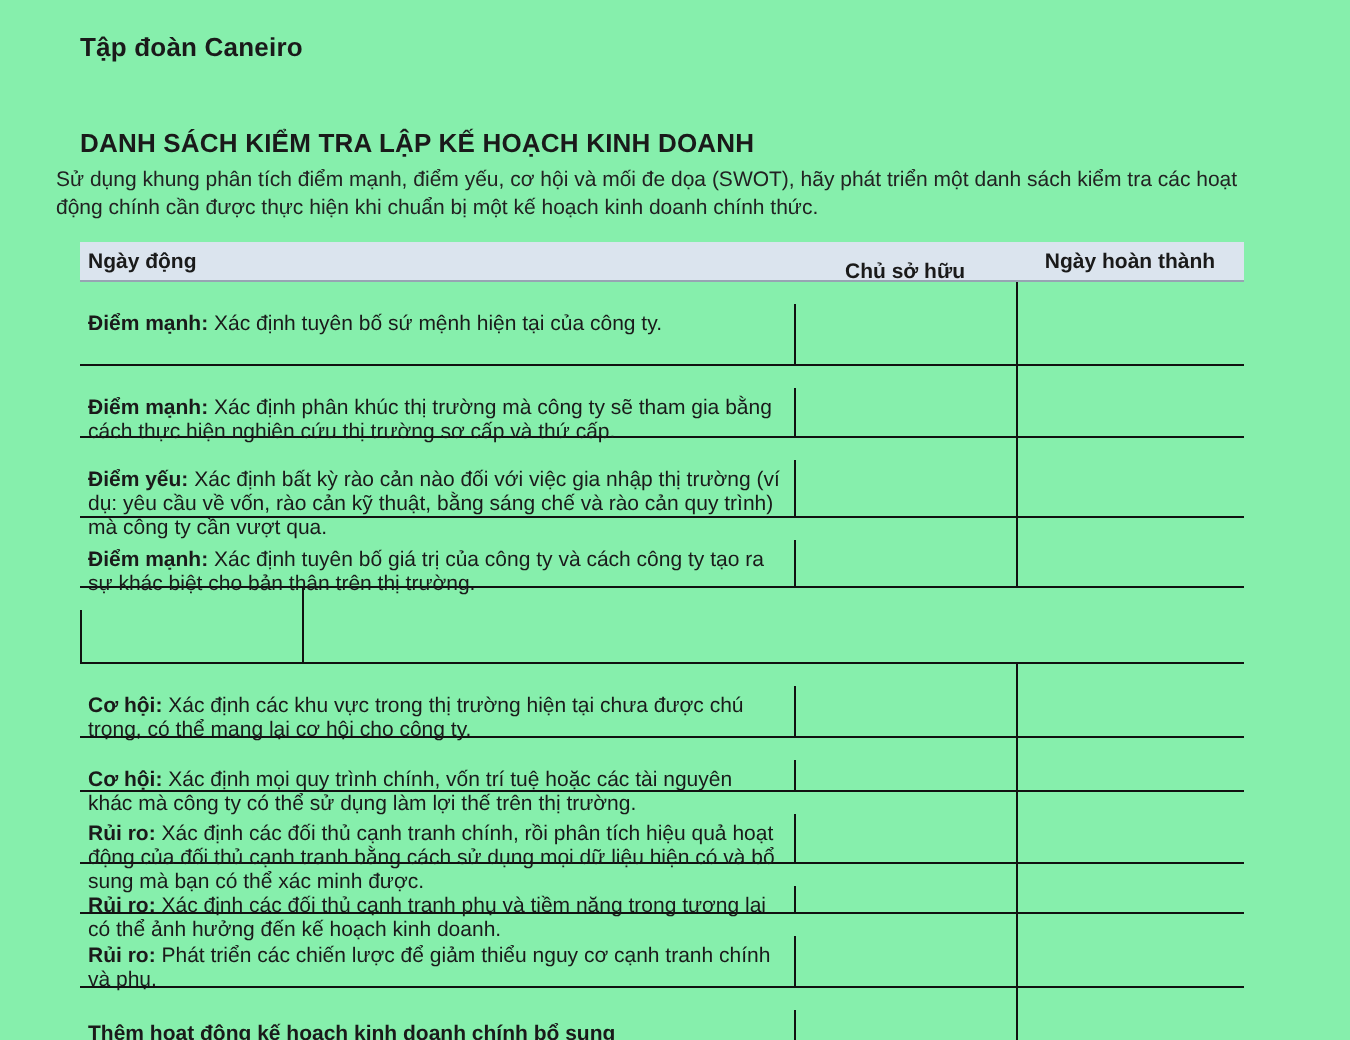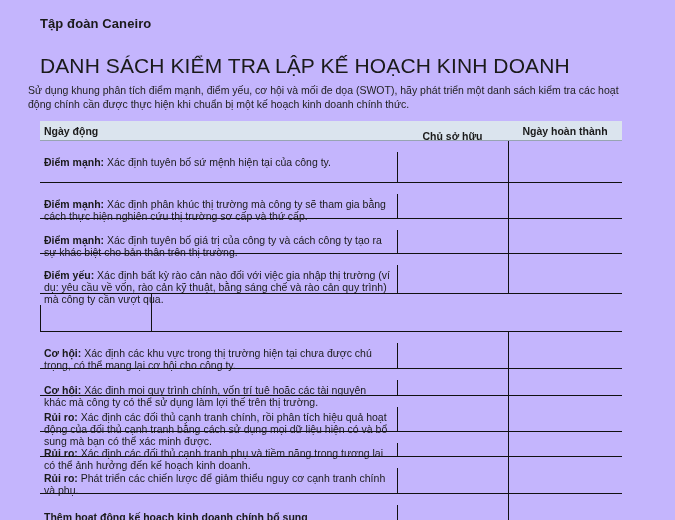--- a/index.html
+++ b/index.html
@@ -1,27 +1,27 @@
 <!DOCTYPE html>
 <html><head>
 <meta charset="utf-8">
 <style>
   html,body { margin:0; padding:0; background:#ffffff; }
   .page {
     position:relative; width:675px; height:520px; overflow:hidden;
-    background:#c4b5fd; color:#1a1a1a;
+    background:#86efac; color:#1a1a1a;
     font-family:"Liberation Sans", sans-serif;
   }
   .company {
     position:absolute; left:40px; top:16px;
     font-size:13px; font-weight:bold; letter-spacing:0.1px;
   }
   .doc-title {
-    position:absolute; left:40px; top:54px;
-    font-size:21px; font-weight:normal; letter-spacing:0.1px; white-space:nowrap;
+    position:absolute; left:40px; top:64px;
+    font-size:13px; font-weight:bold; letter-spacing:0.1px; white-space:nowrap;
   }
   .doc-desc {
     position:absolute; left:28px; top:84px; width:616px;
     font-size:10.5px; line-height:13.5px; color:#222;
   }
   .tbl { position:absolute; left:40px; top:121px; width:582px; }
   .thead {
     display:flex; align-items:center; height:20px;
     background:#dbe4ee; font-size:10.5px; font-weight:bold;
     border-bottom:1px solid #97a4b3; box-sizing:border-box;
@@ -62,28 +62,28 @@
       <div class="c2 cell-owner"></div>
       <div class="c3 cell-date"></div>
     </div>
 
     <div class="trow" style="height:36px">
       <div class="c1 cell-activity"><span class="lbl">Điểm mạnh:</span> <span>Xác định phân khúc thị trường mà công ty sẽ tham gia bằng cách thực hiện nghiên cứu thị trường sơ cấp và thứ cấp.</span></div>
       <div class="c2 cell-owner"></div>
       <div class="c3 cell-date"></div>
     </div>
 
-    <div class="trow" style="height:35px">
-      <div class="c1 cell-activity"><span class="lbl">Điểm mạnh:</span> <span>Xác định tuyên bố giá trị của công ty và cách công ty tạo ra sự khác biệt cho bản thân trên thị trường.</span></div>
+    <div class="trow" style="height:40px">
+      <div class="c1 cell-activity"><span class="lbl">Điểm yếu:</span> <span>Xác định bất kỳ rào cản nào đối với việc gia nhập thị trường (ví dụ: yêu cầu về vốn, rào cản kỹ thuật, bằng sáng chế và rào cản quy trình) mà công ty cần vượt qua.</span></div>
       <div class="c2 cell-owner"></div>
       <div class="c3 cell-date"></div>
     </div>
 
-    <div class="trow" style="height:40px">
-      <div class="c1 cell-activity"><span class="lbl">Điểm yếu:</span> <span>Xác định bất kỳ rào cản nào đối với việc gia nhập thị trường (ví dụ: yêu cầu về vốn, rào cản kỹ thuật, bằng sáng chế và rào cản quy trình) mà công ty cần vượt qua.</span></div>
+    <div class="trow" style="height:35px">
+      <div class="c1 cell-activity"><span class="lbl">Điểm mạnh:</span> <span>Xác định tuyên bố giá trị của công ty và cách công ty tạo ra sự khác biệt cho bản thân trên thị trường.</span></div>
       <div class="c2 cell-owner"></div>
       <div class="c3 cell-date"></div>
     </div>
 
     <div class="trow" style="height:38px">
       <div class="c2 cell-owner"></div>
       <div class="c3 cell-date"></div>
     </div>
 
     <div class="trow" style="height:37px">

